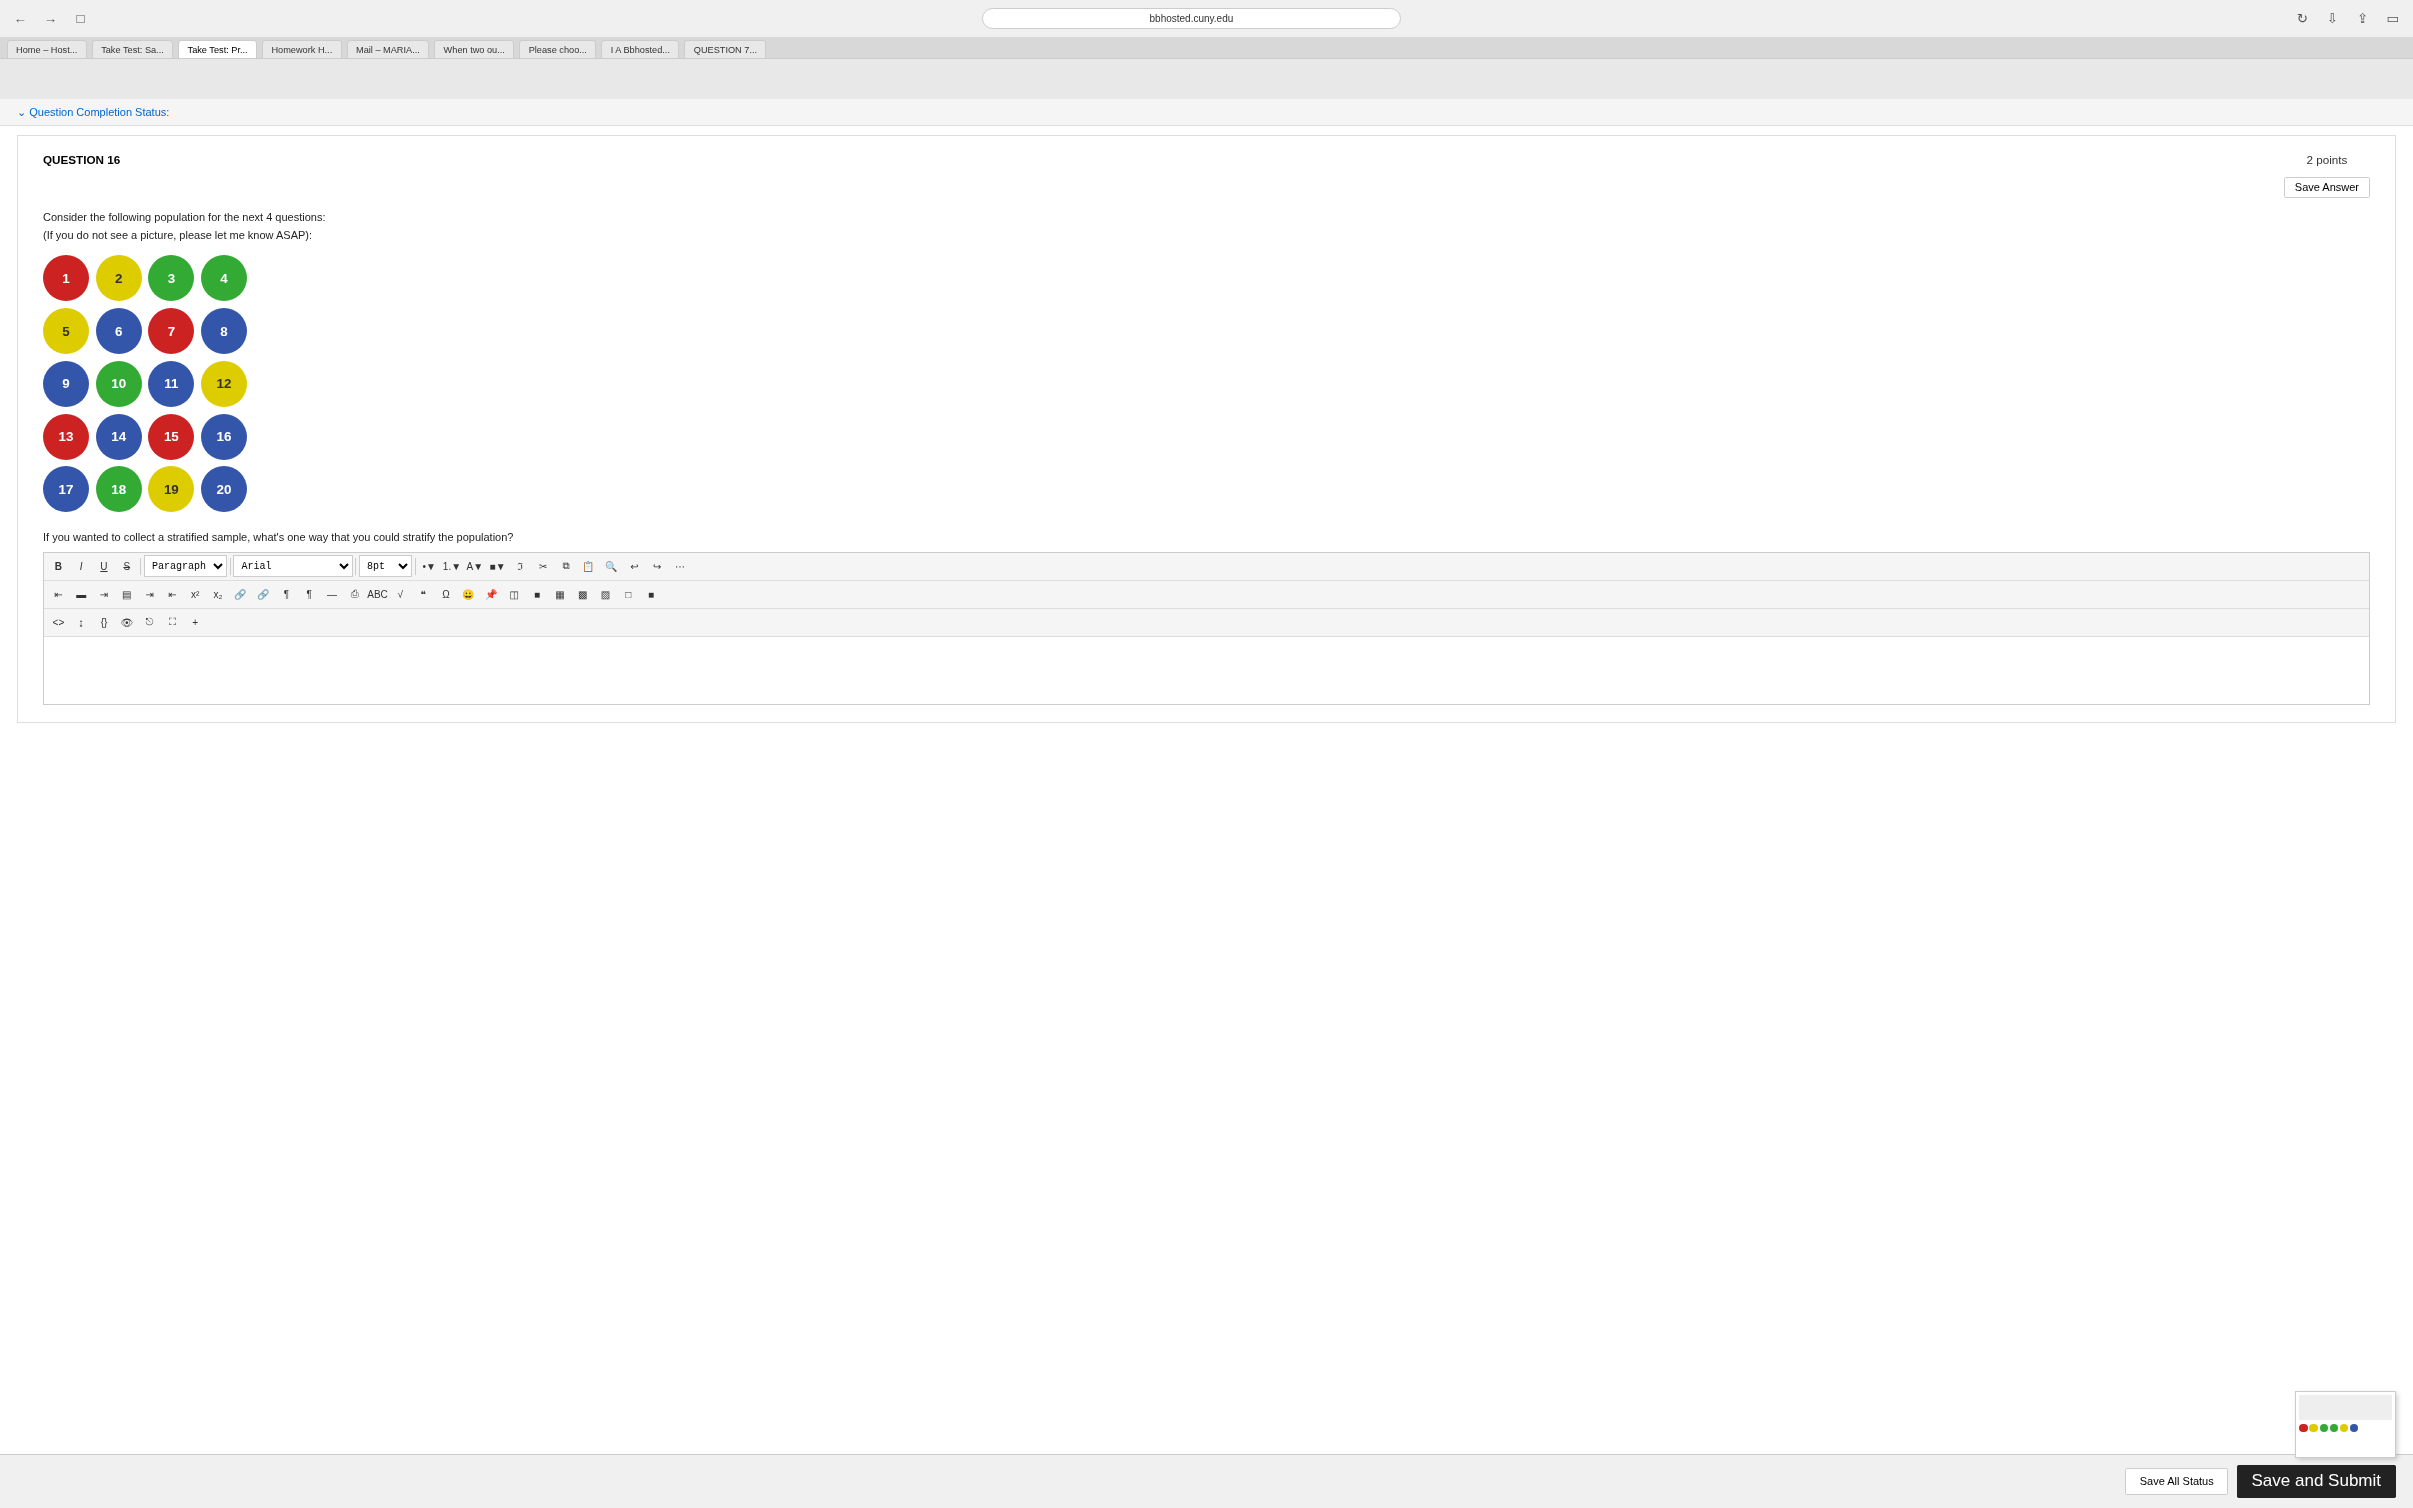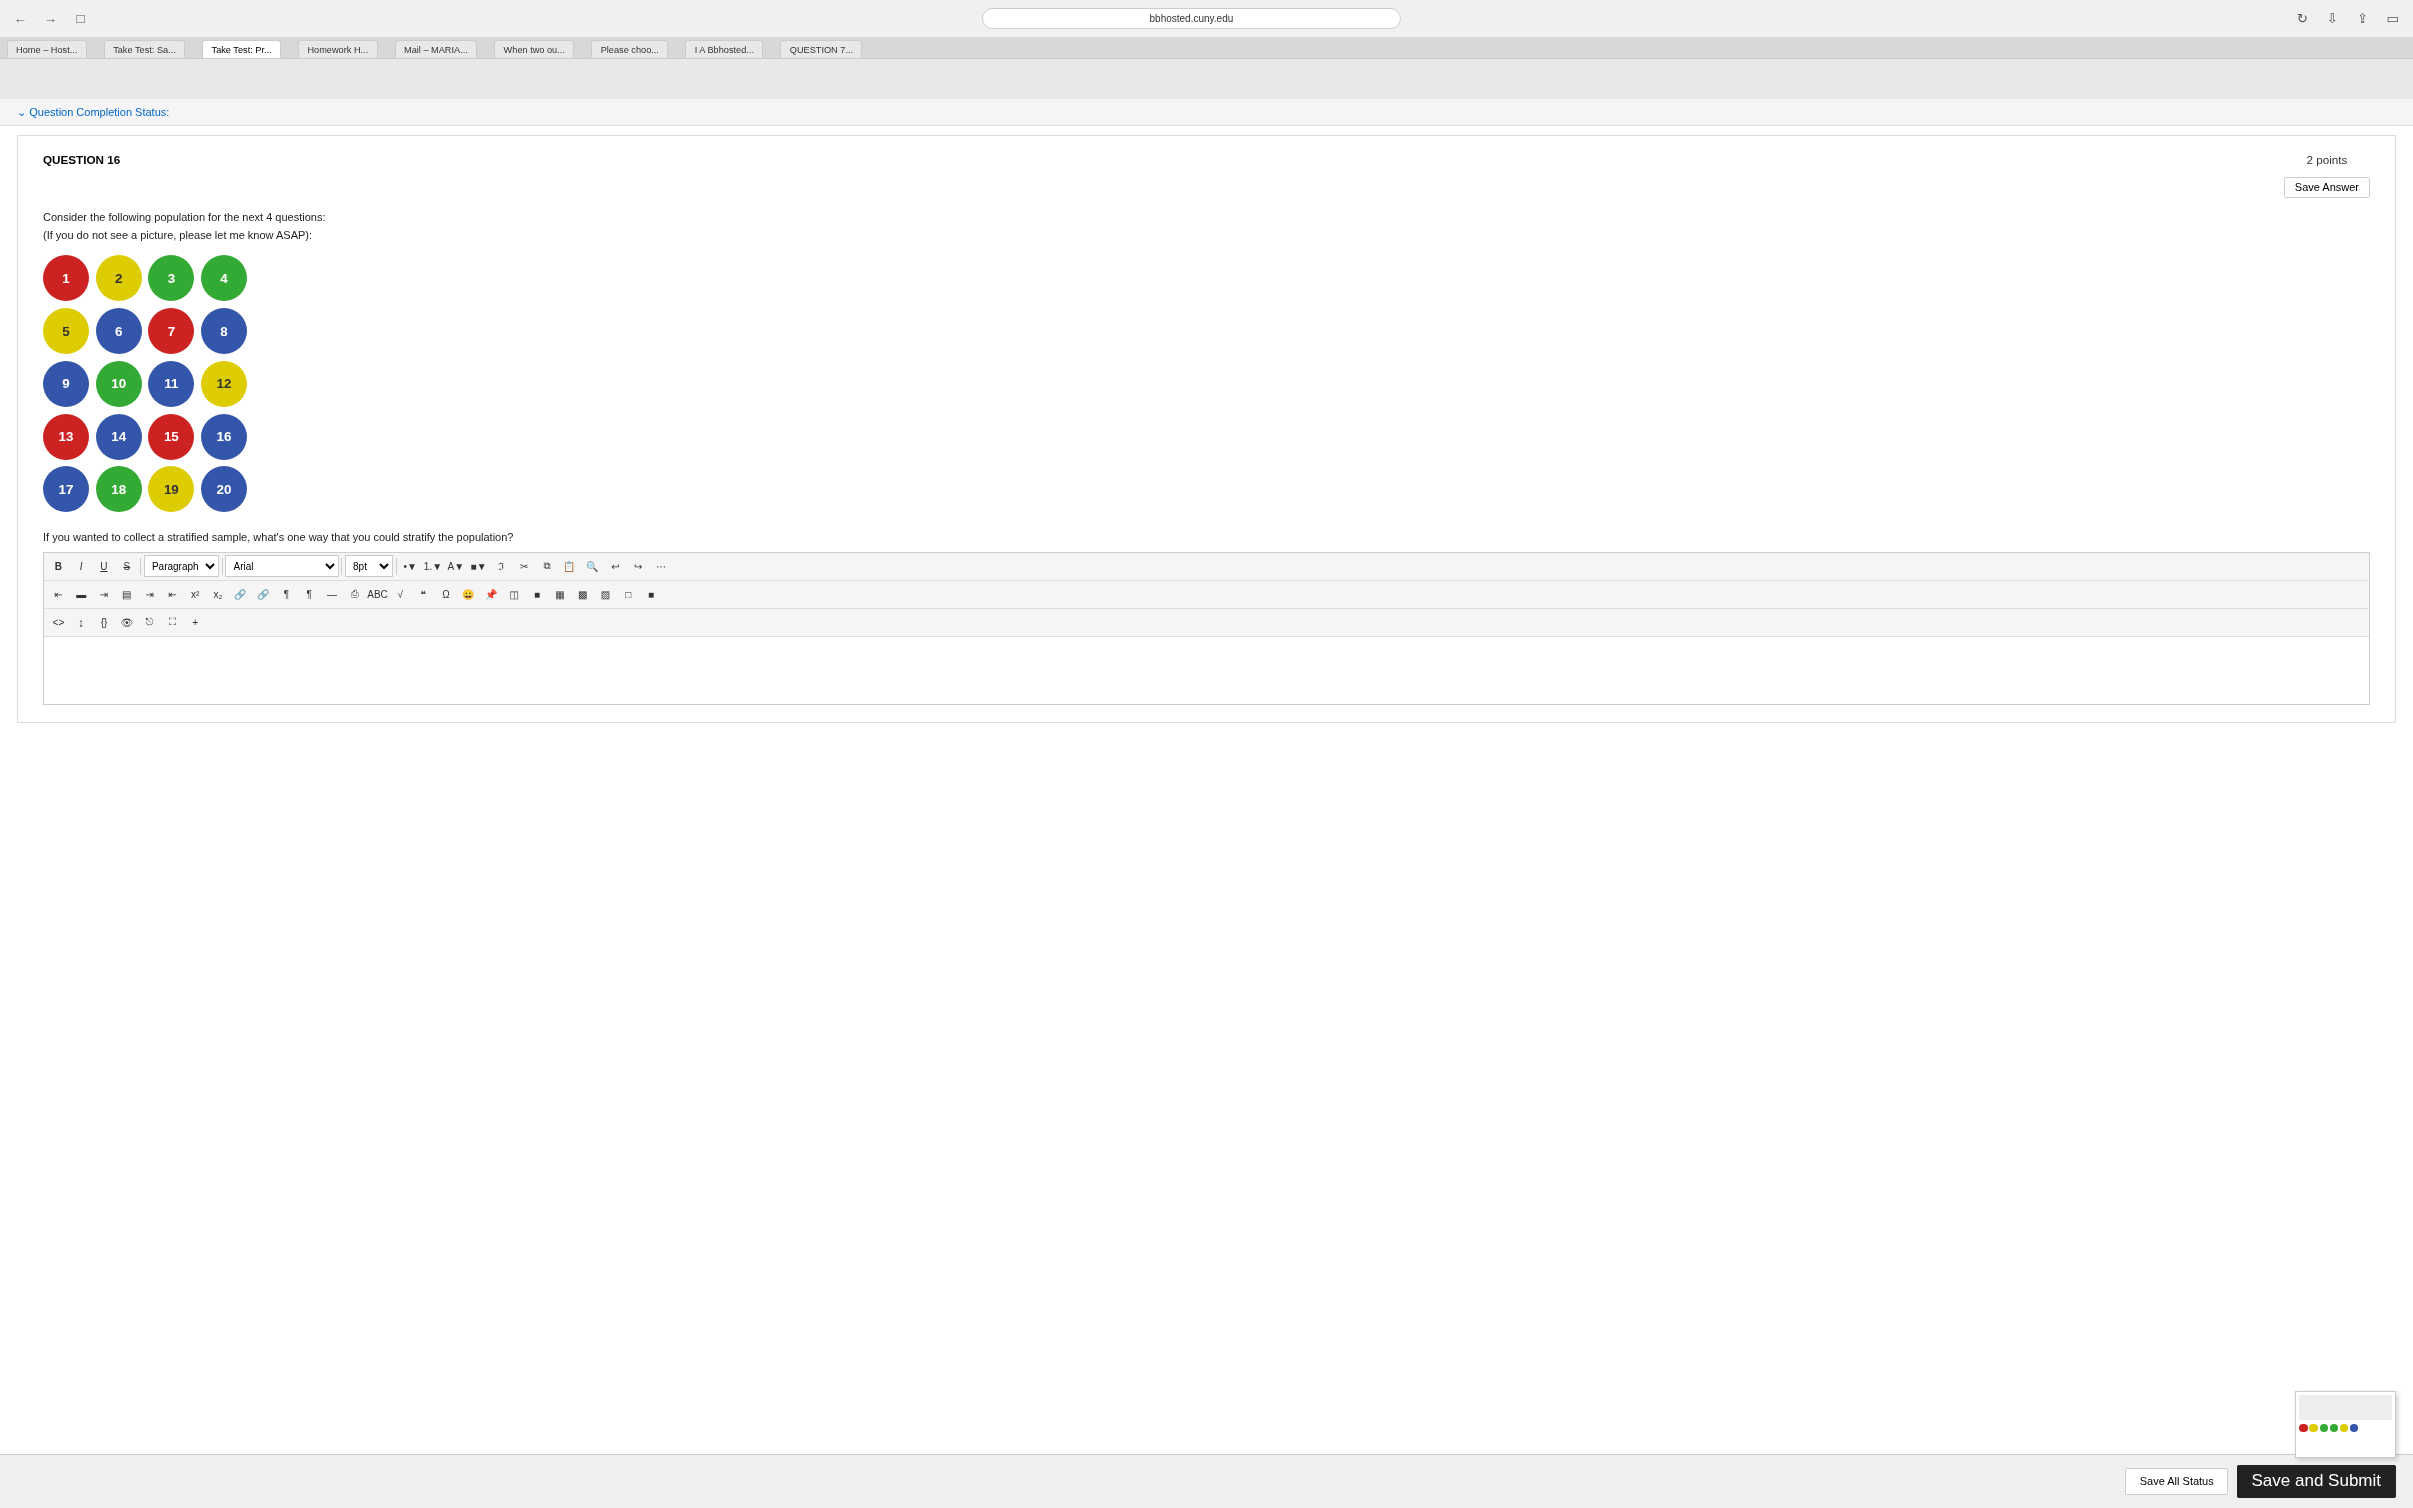--- a/index.html
+++ b/index.html
@@ -35,21 +35,21 @@
       font-size: 10px;
       color: #333;
       padding: 0 10px;
       max-width: 419px;
       margin: 0 auto;
     }
     .browser-tabs {
       display: flex;
       background: #d8d8d8;
       padding: 3.4px 6.7px 0;
-      gap: 17px;
+      gap: 5px;
       overflow: hidden;
     }
     .browser-tab {
       background: #e8e8e8;
       border: 0.8px solid #ccc;
       border-bottom: none;
       border-radius: 3.4px 3.4px 0 0;
       padding: 3.4px 8.4px;
       font-size: 9.2px;
       color: #333;
@@ -190,20 +190,21 @@
       color: #333;
     }
 
     .toolbar-select {
       height: 22px;
       border: 0.8px solid #ccc;
       background: white;
       font-size: 10px;
       cursor: pointer;
       padding: 0 3.4px;
+      font-family: Liberation Mono, monospace;
     }
 
     .toolbar-separator {
       width: 0.8px;
       height: 17px;
       background: #ccc;
       margin: 0 1.7px;
     }
 
     .editor-content {

